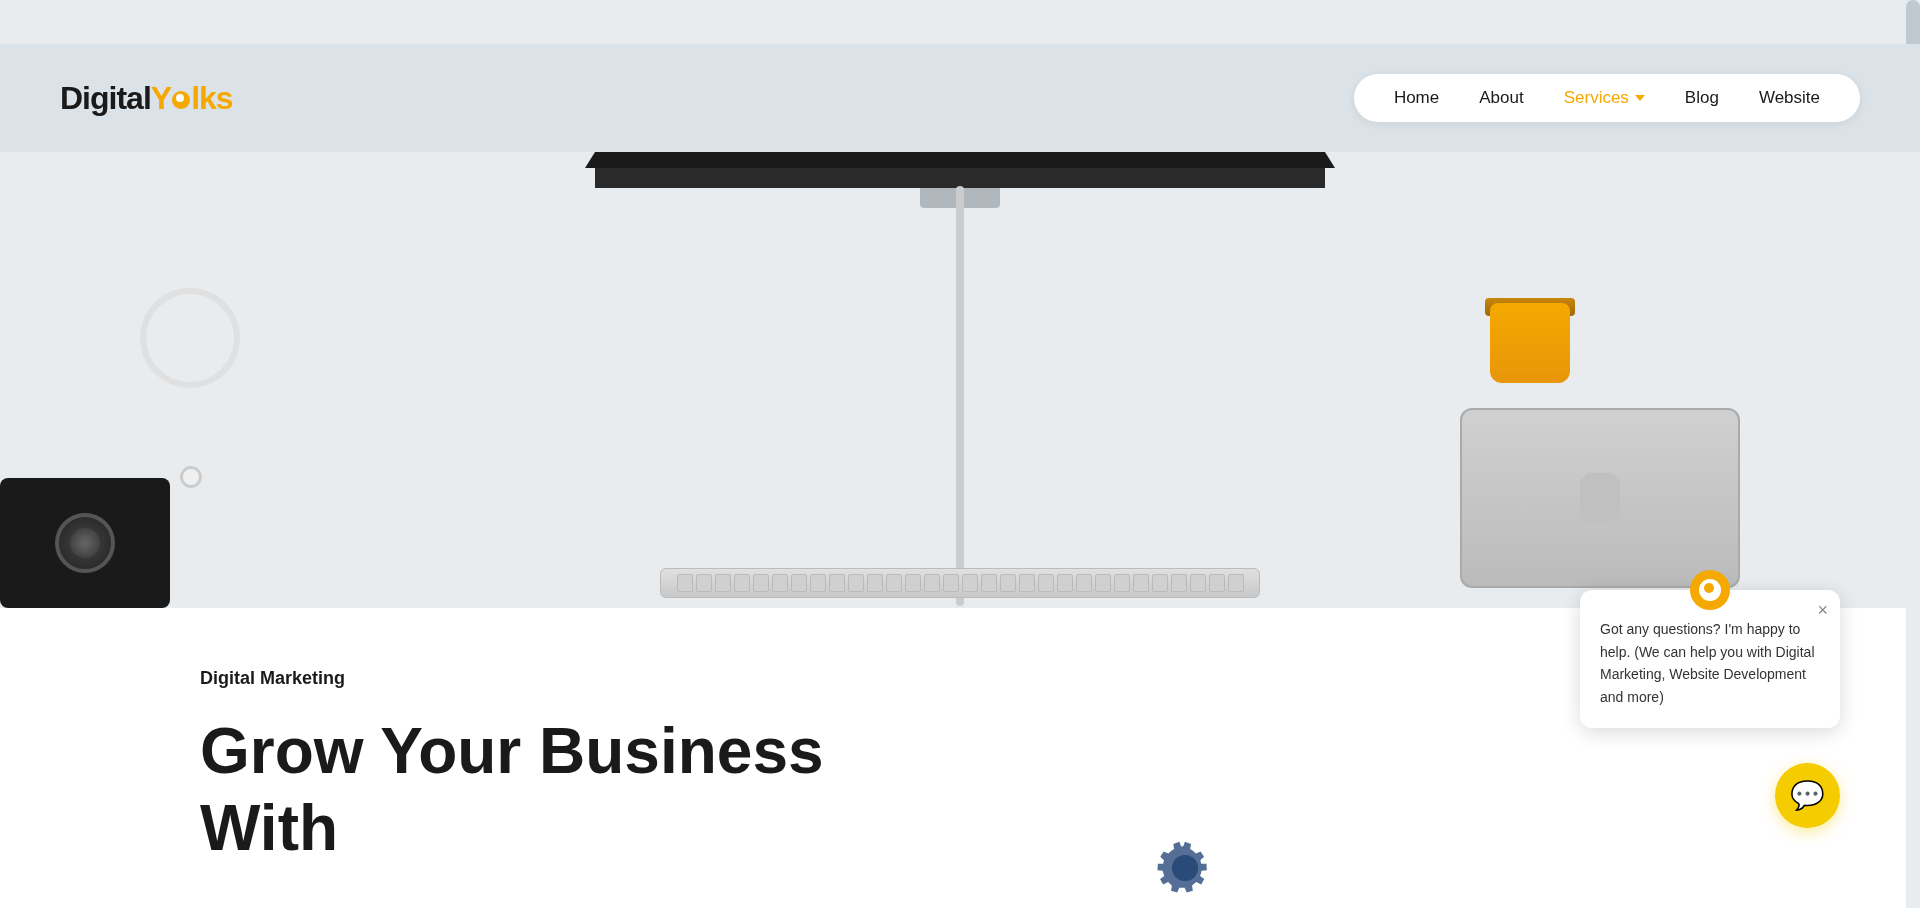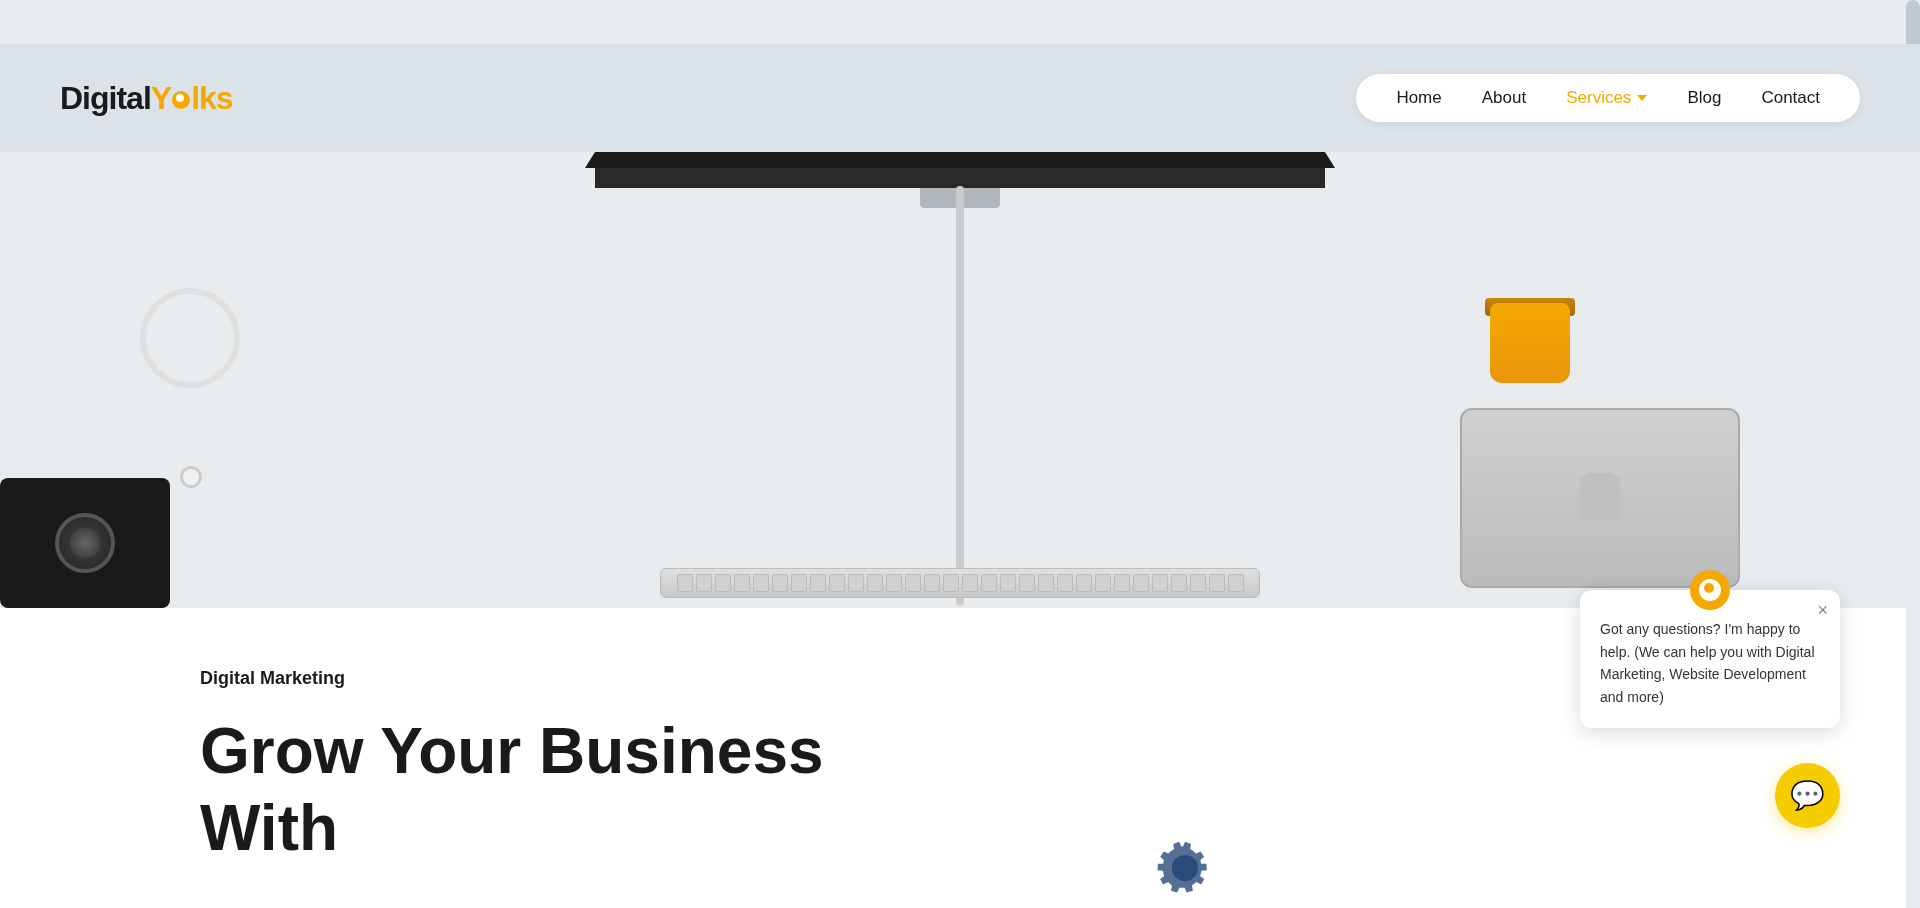--- a/index.html
+++ b/index.html
@@ -412,21 +412,21 @@
   </div>
 
   <nav class="nav-container">
     <a class="nav-item">Home</a>
     <a class="nav-item">About</a>
     <a class="nav-item active nav-services">
       <span>Services</span>
       <span class="chevron-down"></span>
     </a>
     <a class="nav-item">Blog</a>
-    <a class="nav-item">Contact</a>
+    <a class="nav-item">Website</a>
   </nav>
 </header>
 
 <section class="hero-image-section">
 
   <div class="monitor">
     <div class="monitor-body"></div>
     <div class="monitor-screen-bezel"></div>
     <div class="monitor-stand-top"></div>
     <div class="monitor-stand-neck"></div>

